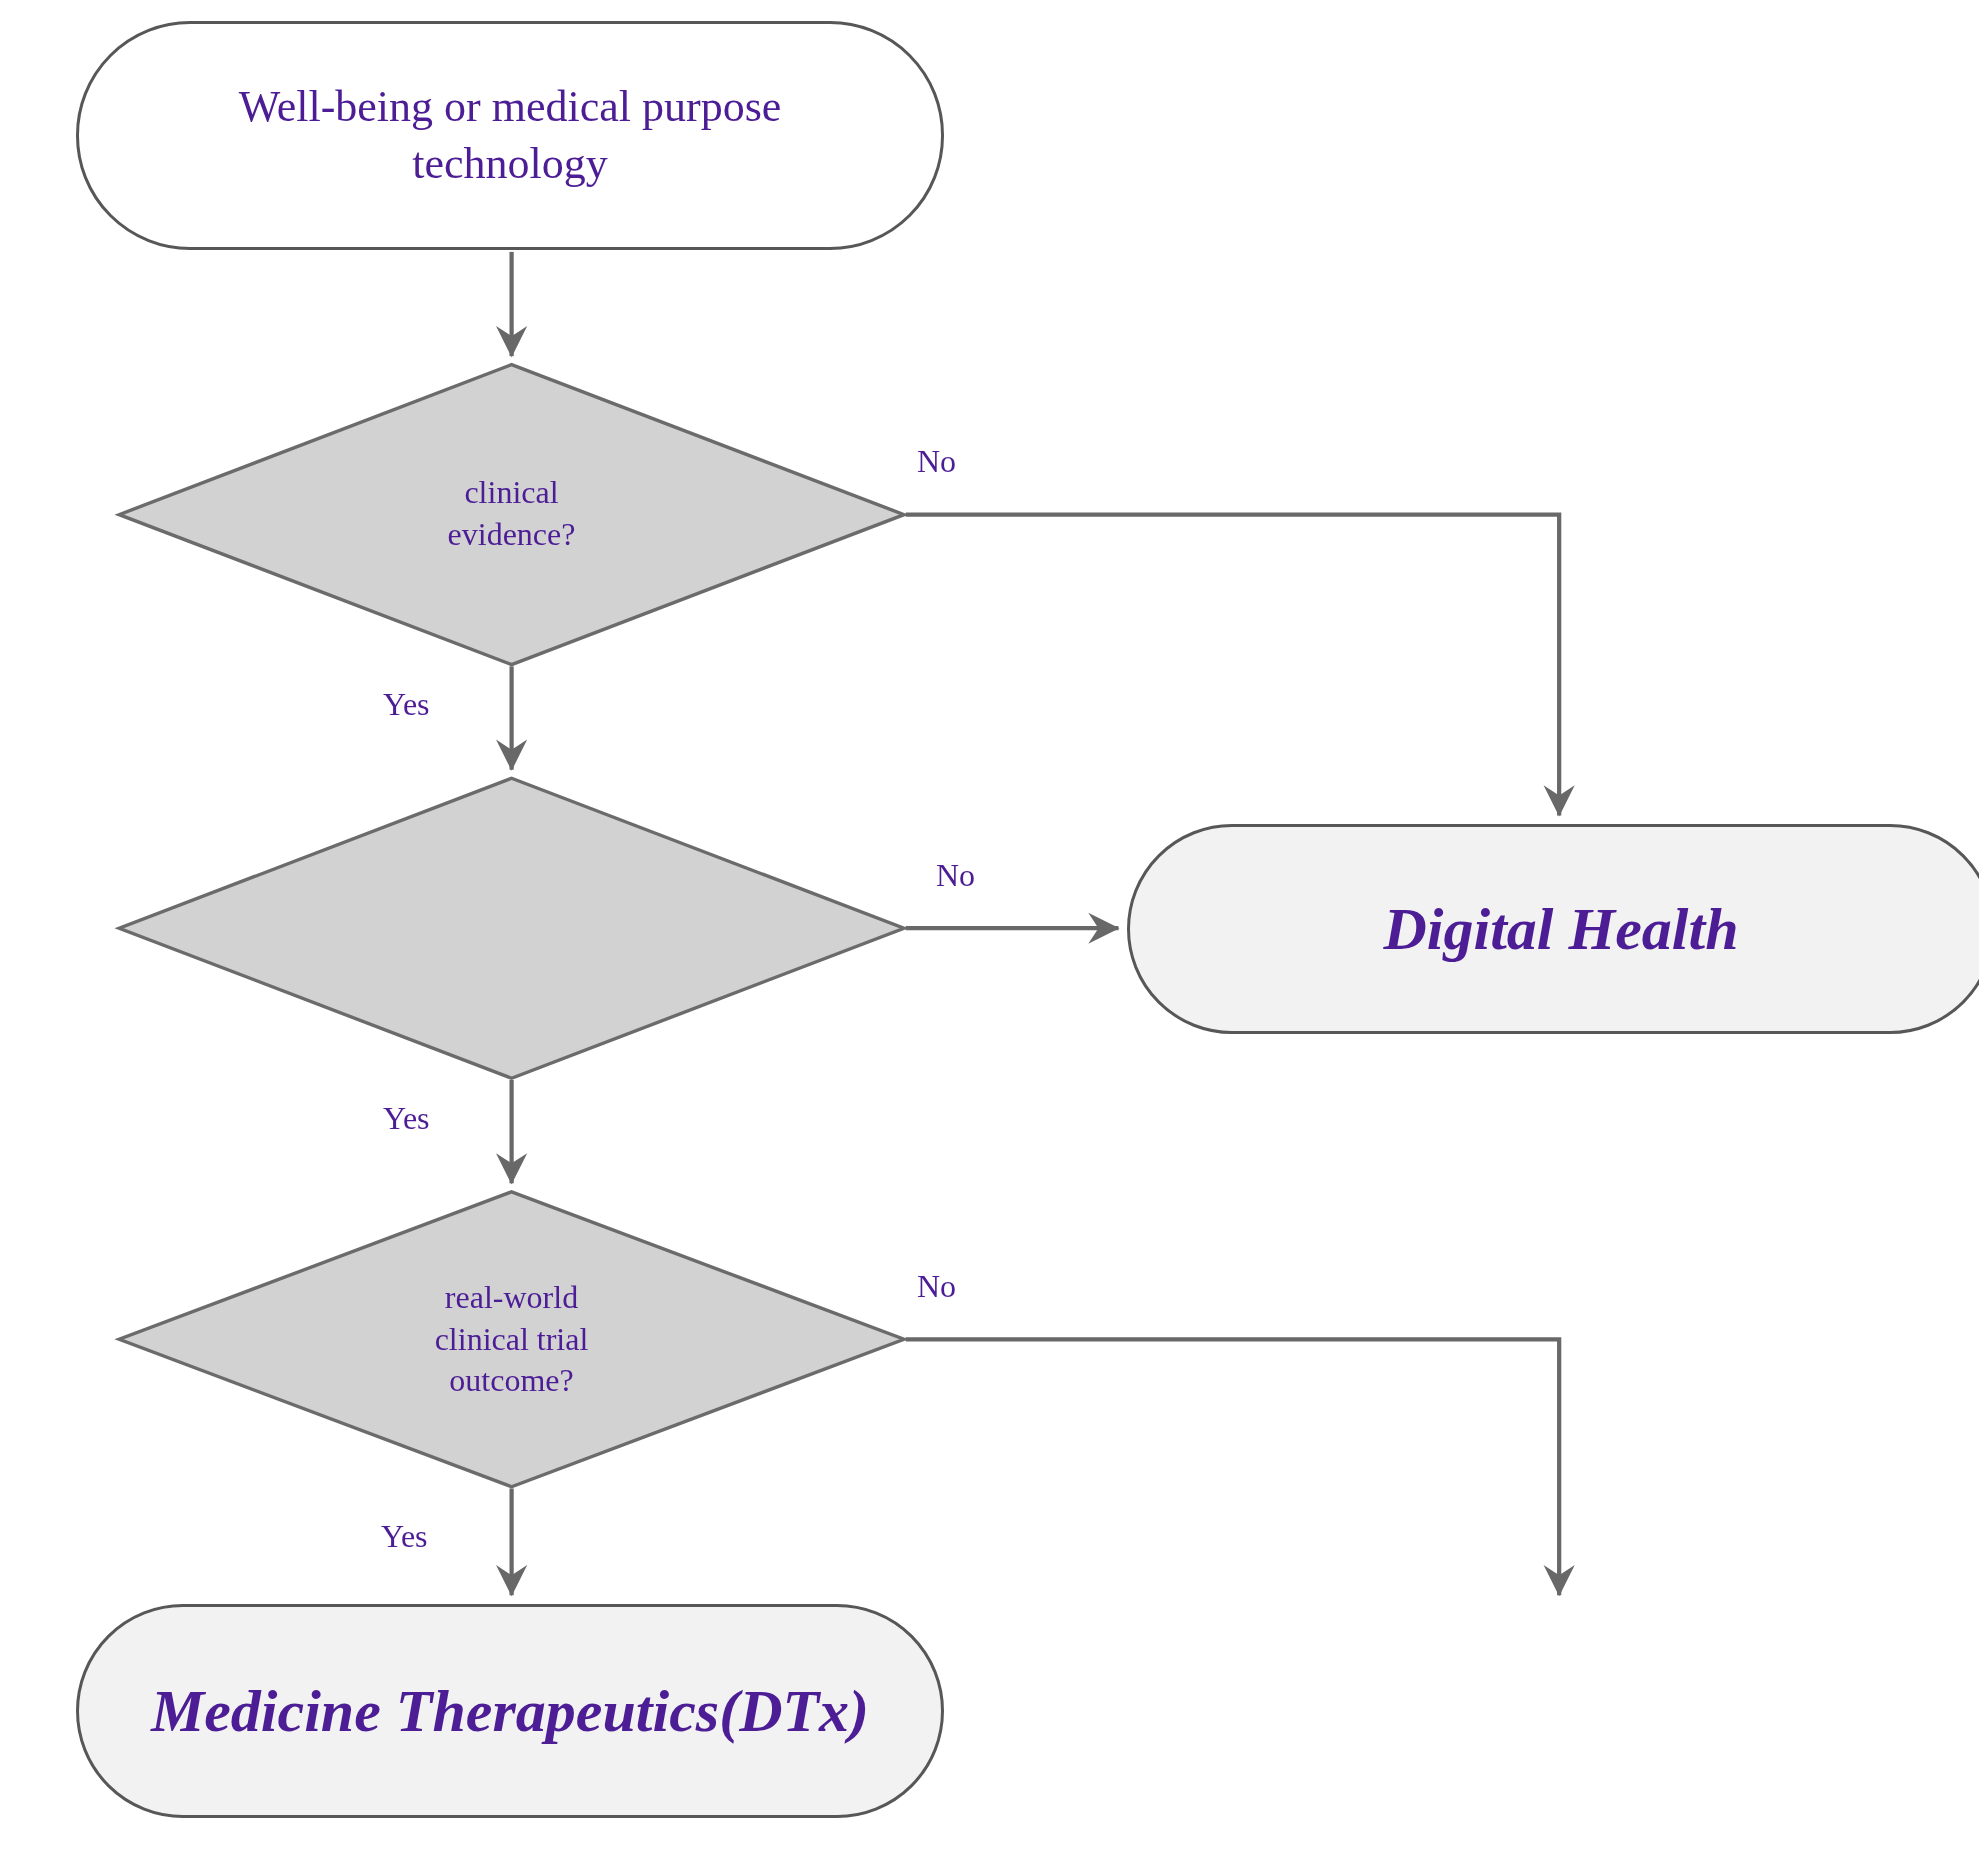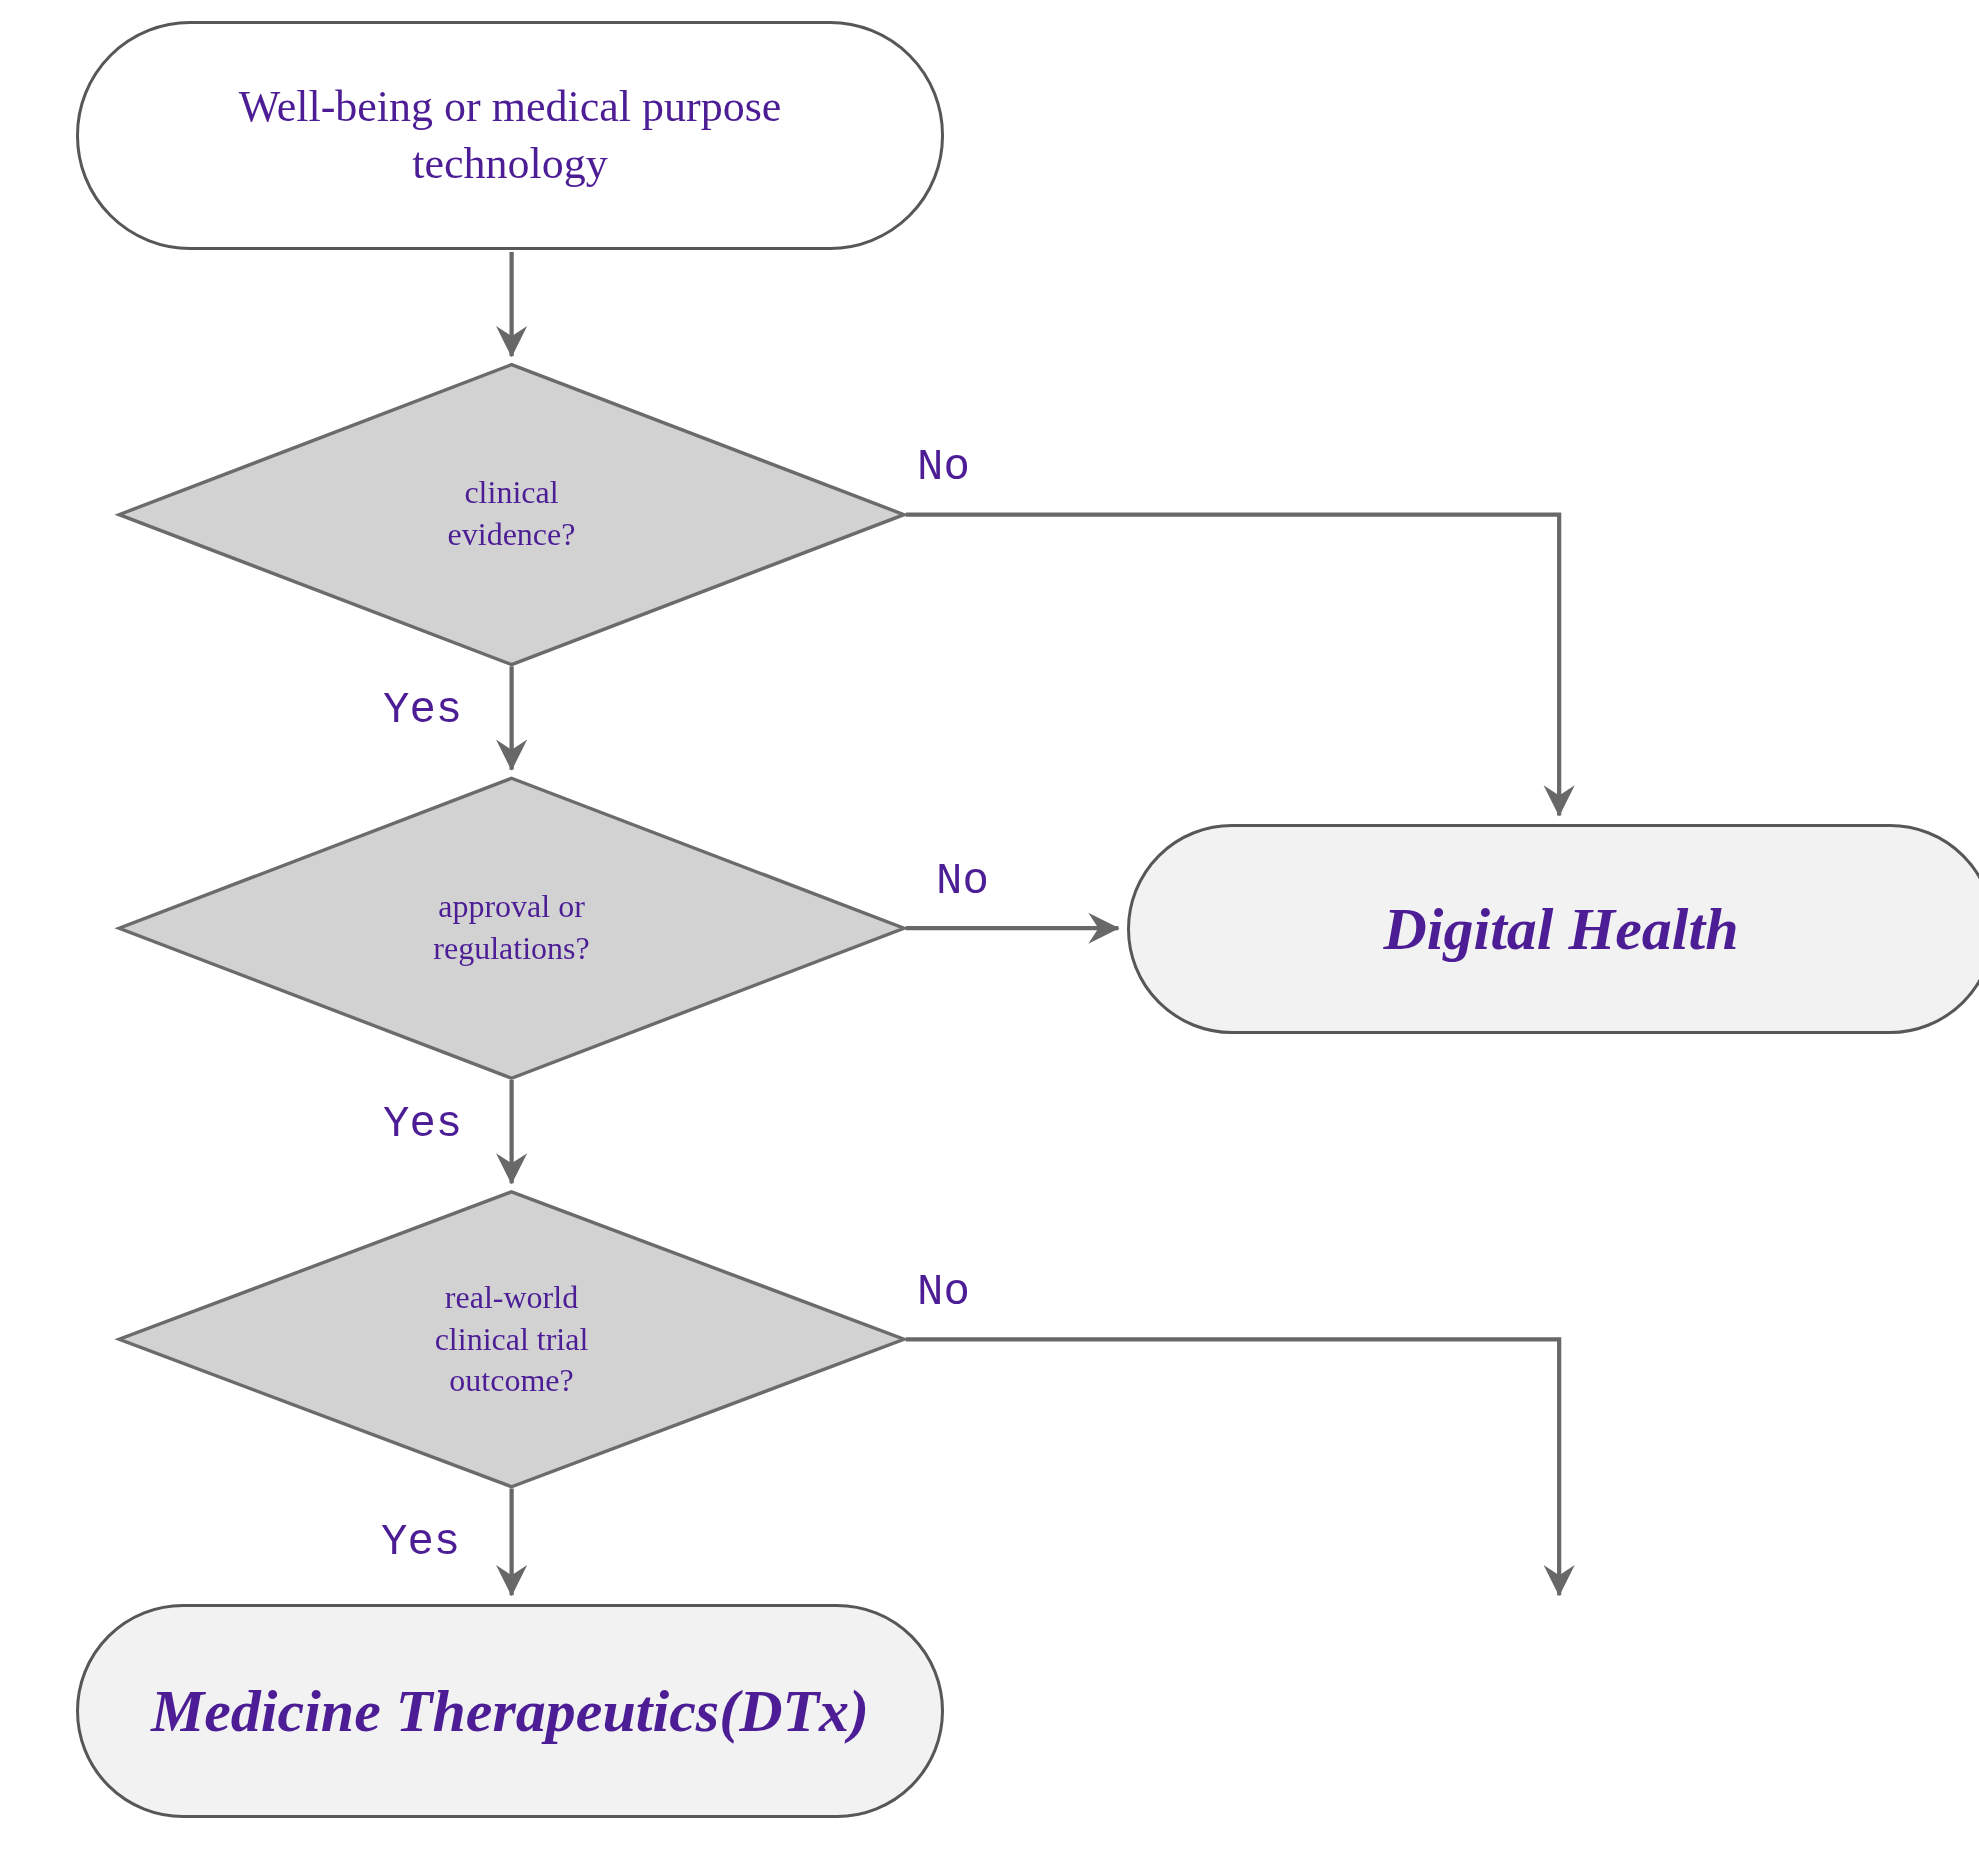--- a/index.html
+++ b/index.html
@@ -41,23 +41,22 @@
     text-align:center;
     font-size:32px;line-height:1.3;
     white-space:pre-line;
     pointer-events:none;
   }
   .dt1{left:71px;top:364px;width:785px;height:300px;}
   .dt2{left:71px;top:778px;width:785px;height:300px;}
   .dt3{left:71px;top:1192px;width:785px;height:295px;}
   .edge-label{
     position:absolute;
-    font-size:44px;line-height:1;
+    font-size:32px;line-height:1;
     white-space:nowrap;
-    font-family:Liberation Mono, monospace;
   }
   .lbl-no1{left:869px;top:445px;}
   .lbl-yes1{left:335px;top:688px;}
   .lbl-no2{left:888px;top:859px;}
   .lbl-yes2{left:335px;top:1102px;}
   .lbl-no3{left:869px;top:1270px;}
   .lbl-yes3{left:333px;top:1520px;}
 </style>
 </head>
 <body>
@@ -93,22 +92,20 @@
     <span>Digital Health</span>
   </div>
 
   <div class="node stadium-result stadium-dtx">
     <span>Medicine Therapeutics(DTx)</span>
   </div>
 
 
   <div class="diamond-text dt1">clinical
 evidence?</div>
-  <div class="diamond-text dt2">approval or
-regulations?</div>
   <div class="diamond-text dt3">real-world
 clinical trial
 outcome?</div>
 
   <div class="edge-label lbl-no1">No</div>
   <div class="edge-label lbl-yes1">Yes</div>
   <div class="edge-label lbl-no2">No</div>
   <div class="edge-label lbl-yes2">Yes</div>
   <div class="edge-label lbl-no3">No</div>
   <div class="edge-label lbl-yes3">Yes</div>

